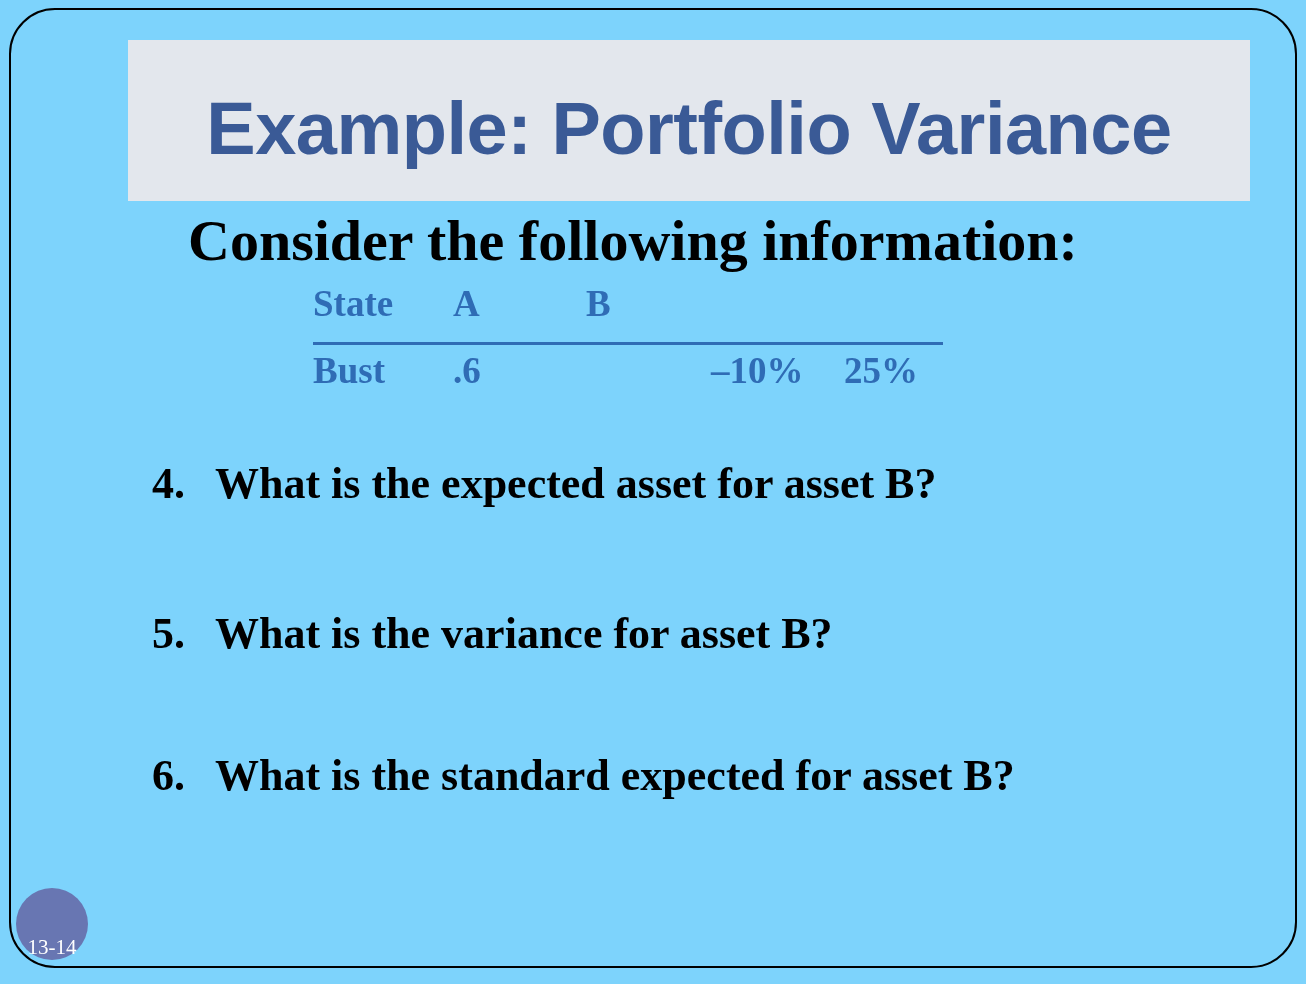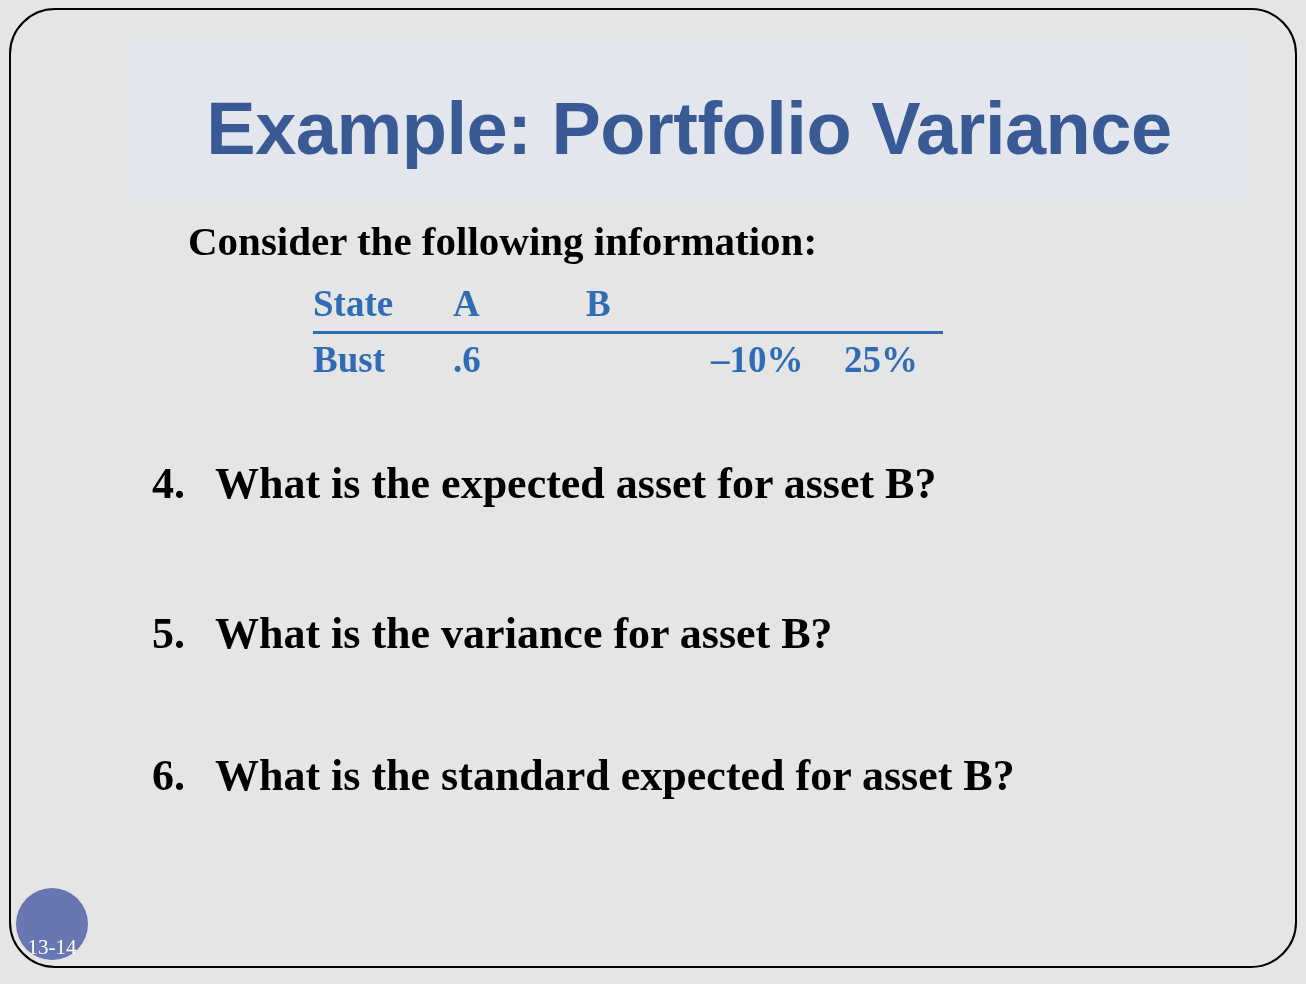--- a/index.html
+++ b/index.html
@@ -11,21 +11,21 @@
     width: 1306px;
     height: 984px;
     overflow: hidden;
     font-family: "Liberation Serif", serif;
   }
 
   #slide {
     position: relative;
     width: 1306px;
     height: 984px;
-    background: #e5e5e5;
+    background: #7dd3fc;
   }
 
   
   #slide-frame {
     position: absolute;
     left: 9px;
     top: 8px;
     width: 1288px;
     height: 960px;
     border: 2px solid #000000;
@@ -66,21 +66,21 @@
     width: 1306px;
     height: 984px;
   }
 
   #lead-line {
     position: absolute;
     left: 188px;
     top: 216px;
     font-family: "Liberation Serif", serif;
     font-weight: bold;
-    font-size: 41px;
+    font-size: 58px;
     line-height: 50px;
     color: #000000;
     white-space: nowrap;
     text-align: right;
   }
 
   
   #data-table {
     position: absolute;
     left: 313px;
@@ -91,21 +91,21 @@
     font-weight: bold;
     font-size: 37px;
     line-height: 51px;
   }
   #data-table .trow {
     display: flex;
     white-space: nowrap;
   }
   #data-table .trow.header {
     border-bottom: 3px solid #2F6CB5;
-    padding-bottom: 2px;
+    padding-bottom: 13px;
   }
   #data-table .c-state { width: 140px; flex: 0 0 140px; }
   #data-table .c-prob  { width: 258px; flex: 0 0 258px; }
   #data-table .c-a     { width: 133px; flex: 0 0 133px; }
   #data-table .c-b     { width: 99px;  flex: 0 0 99px;  }
 
   
   .question {
     position: absolute;
     left: 152px;

